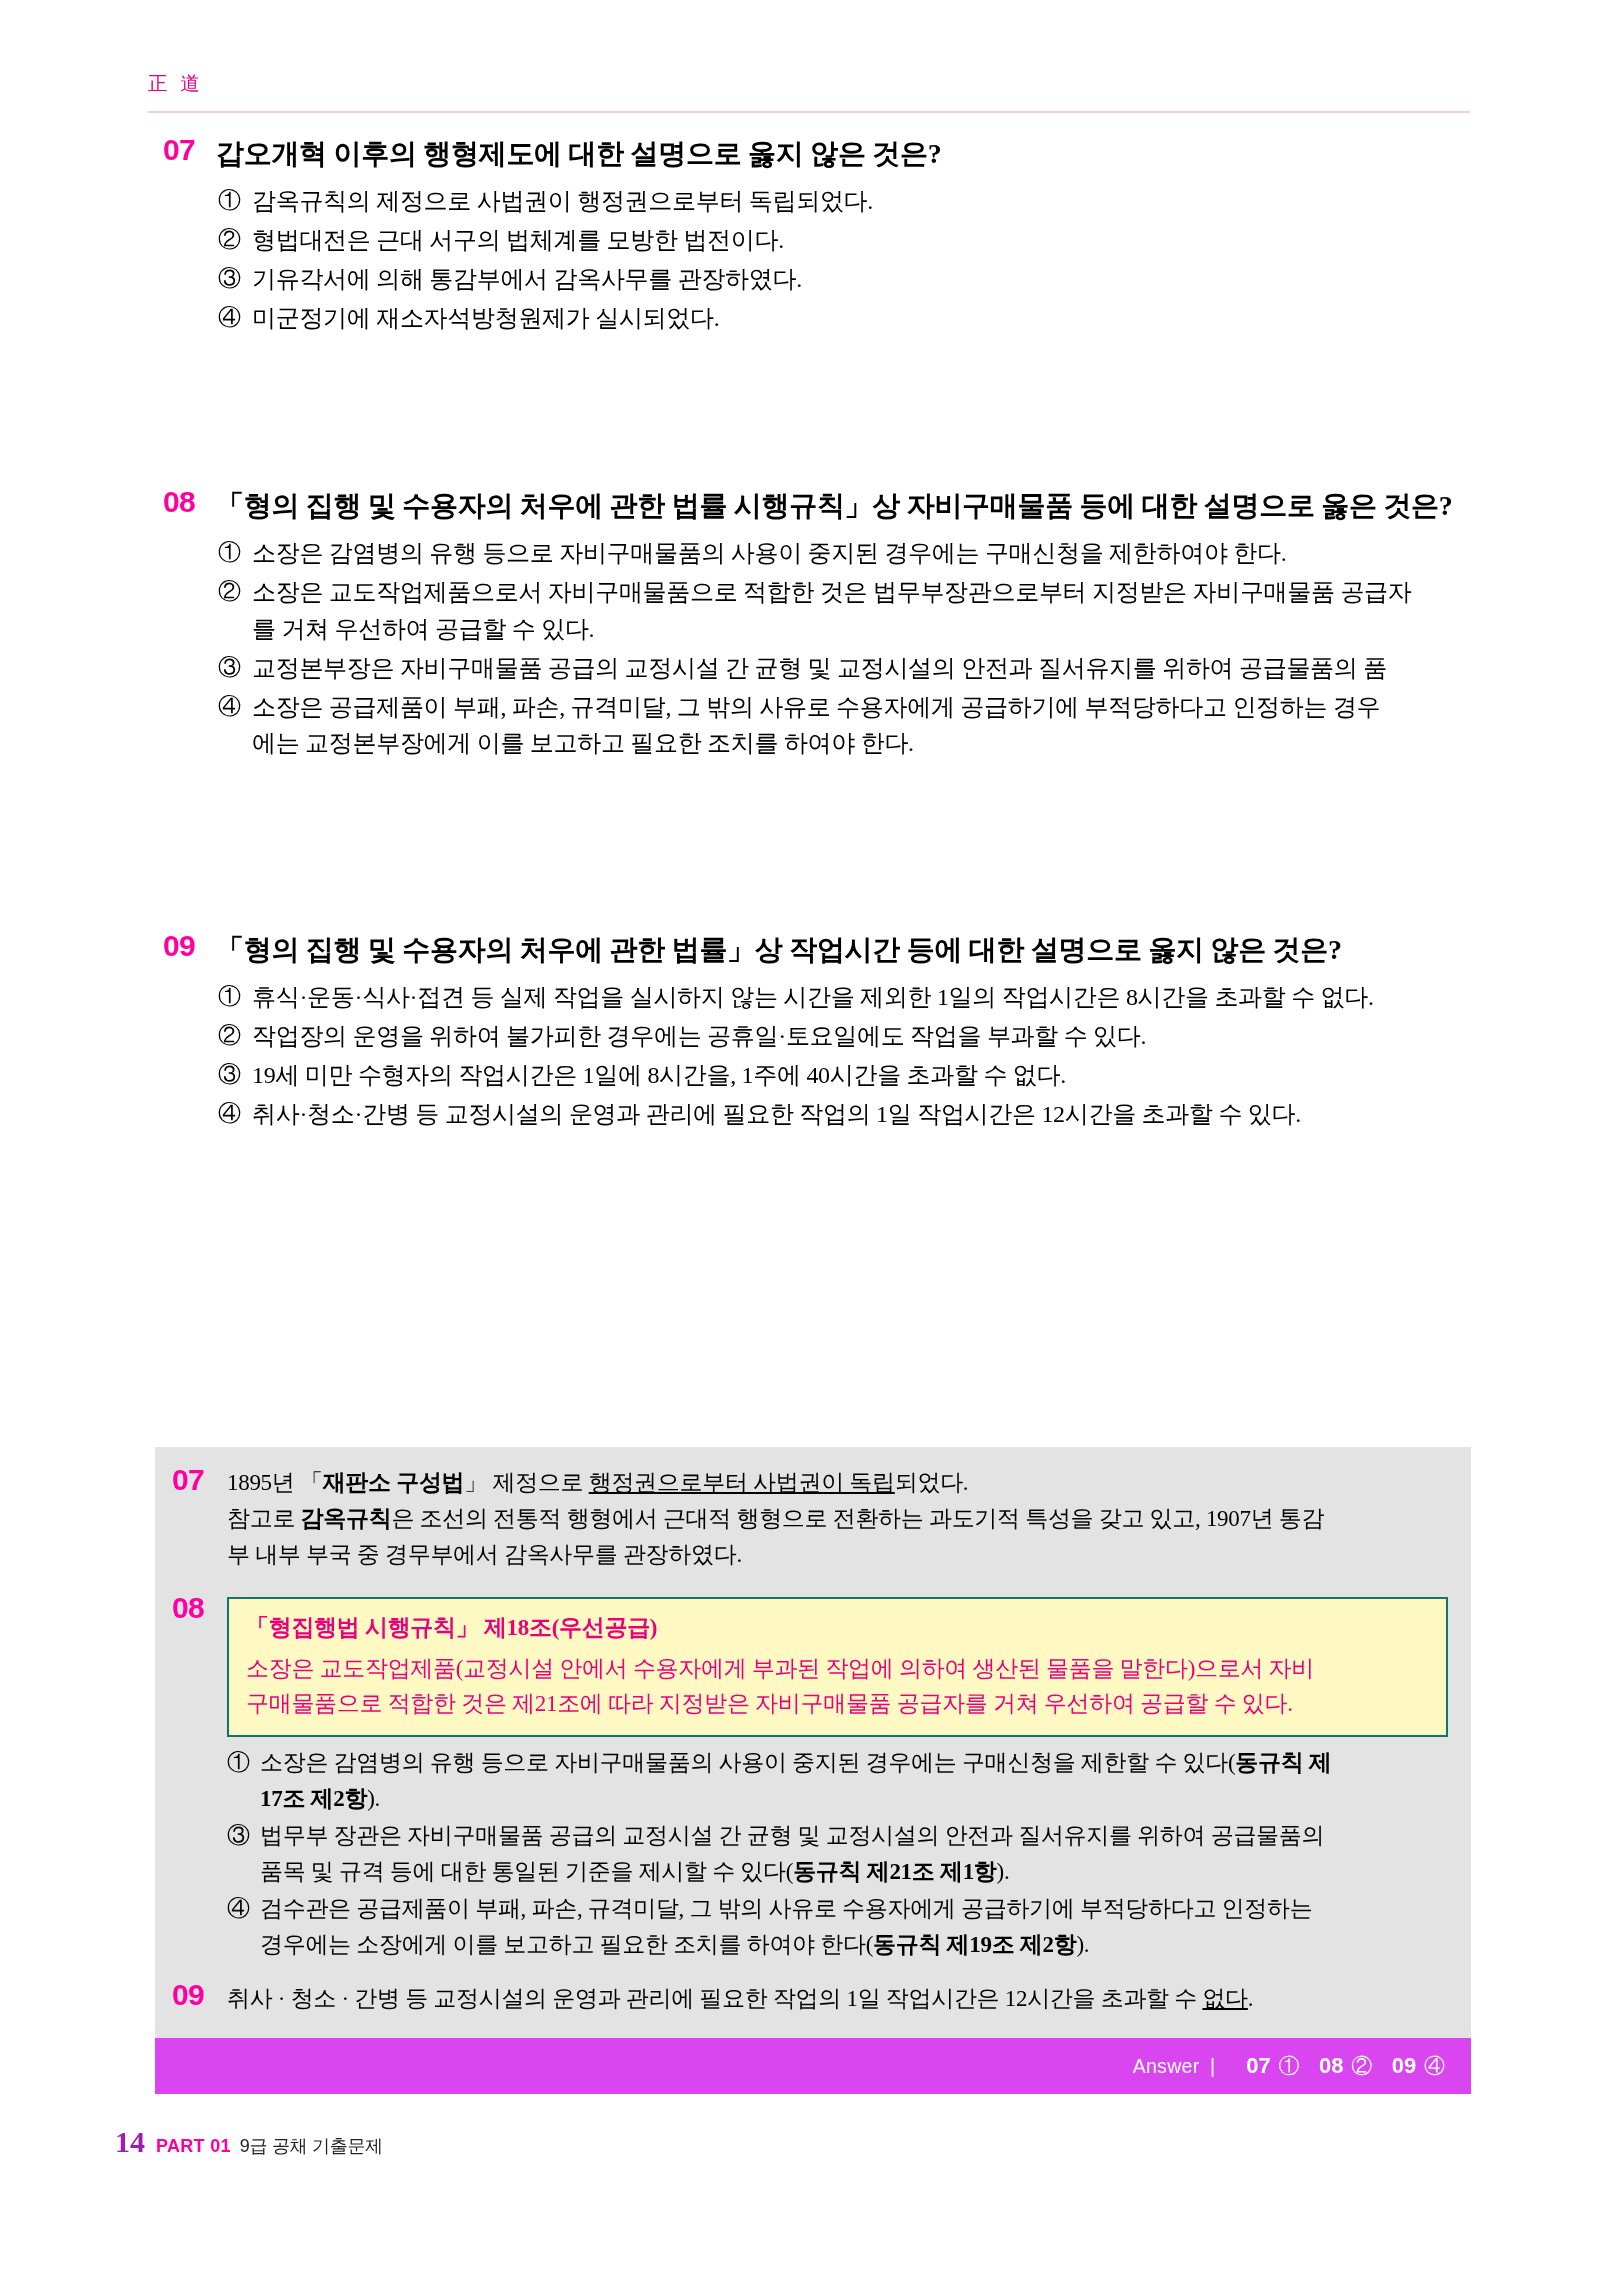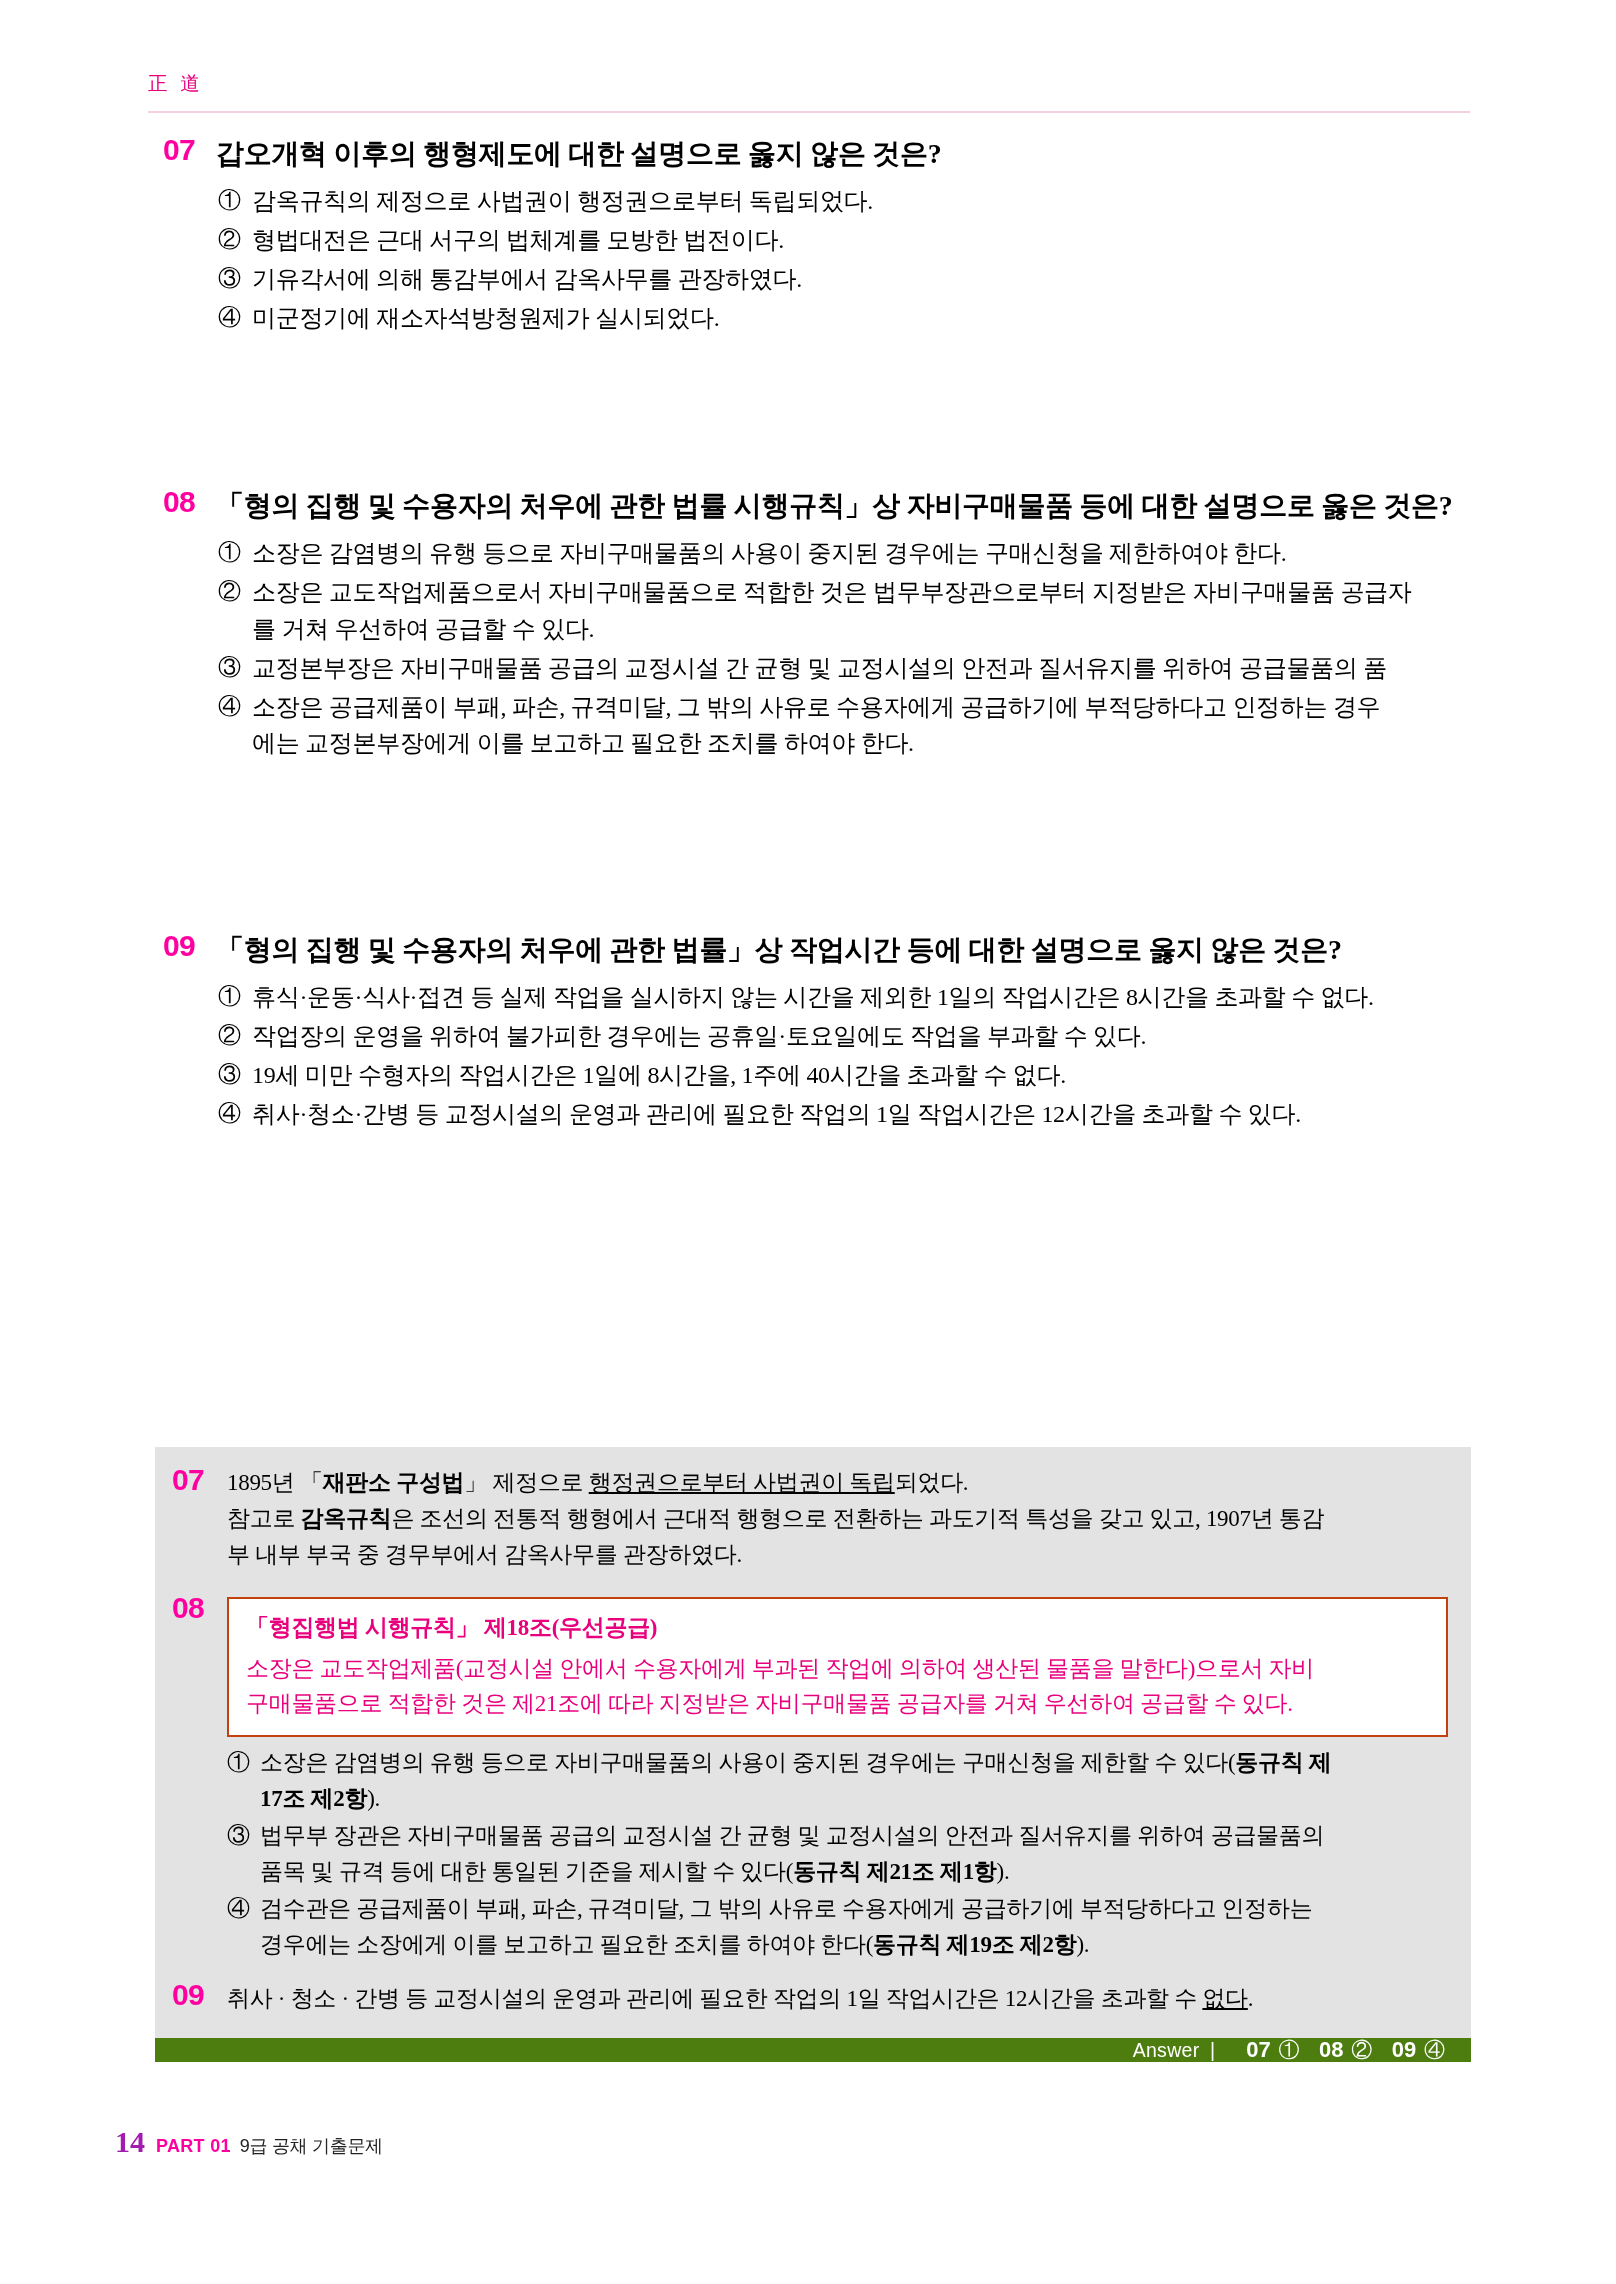--- a/index.html
+++ b/index.html
@@ -126,22 +126,22 @@
     font-size: 23px;
     line-height: 1.56;
     letter-spacing: -0.3px;
     padding-top: 2.6px;
   }
   .uline { text-decoration: underline; }
   .bold { font-weight: bold; }
 
   
   .lawbox {
-    border: 2px solid #c2410c;
-    background: #ffffff;
+    border: 2px solid #0f766e;
+    background: #fef9c3;
     color: #e8007d;
     padding: 10.4px 17px 13px 17px;
     margin-top: 3.9px;
     margin-bottom: 7.8px;
   }
   .lawbox .law-title {
     font-weight: bold;
     font-size: 23px;
     margin-bottom: 5.2px;
   }
@@ -162,22 +162,22 @@
     letter-spacing: -0.3px;
   }
   .exp-choice .cmark { flex: 0 0 33px; width: 33px; }
 
   
   .answer-bar {
     position: absolute;
     left: 155px;
     top: 2038px;
     width: 1316px;
-    height: 24px;
-    background: #4d7c0f;
+    height: 56px;
+    background: #d946ef;
     color: #ffffff;
     display: flex;
     align-items: center;
     justify-content: flex-end;
     padding-right: 26px;
     box-sizing: border-box;
     font-family: "Liberation Sans", sans-serif;
     font-size: 19.5px;
   }
   .answer-label {

